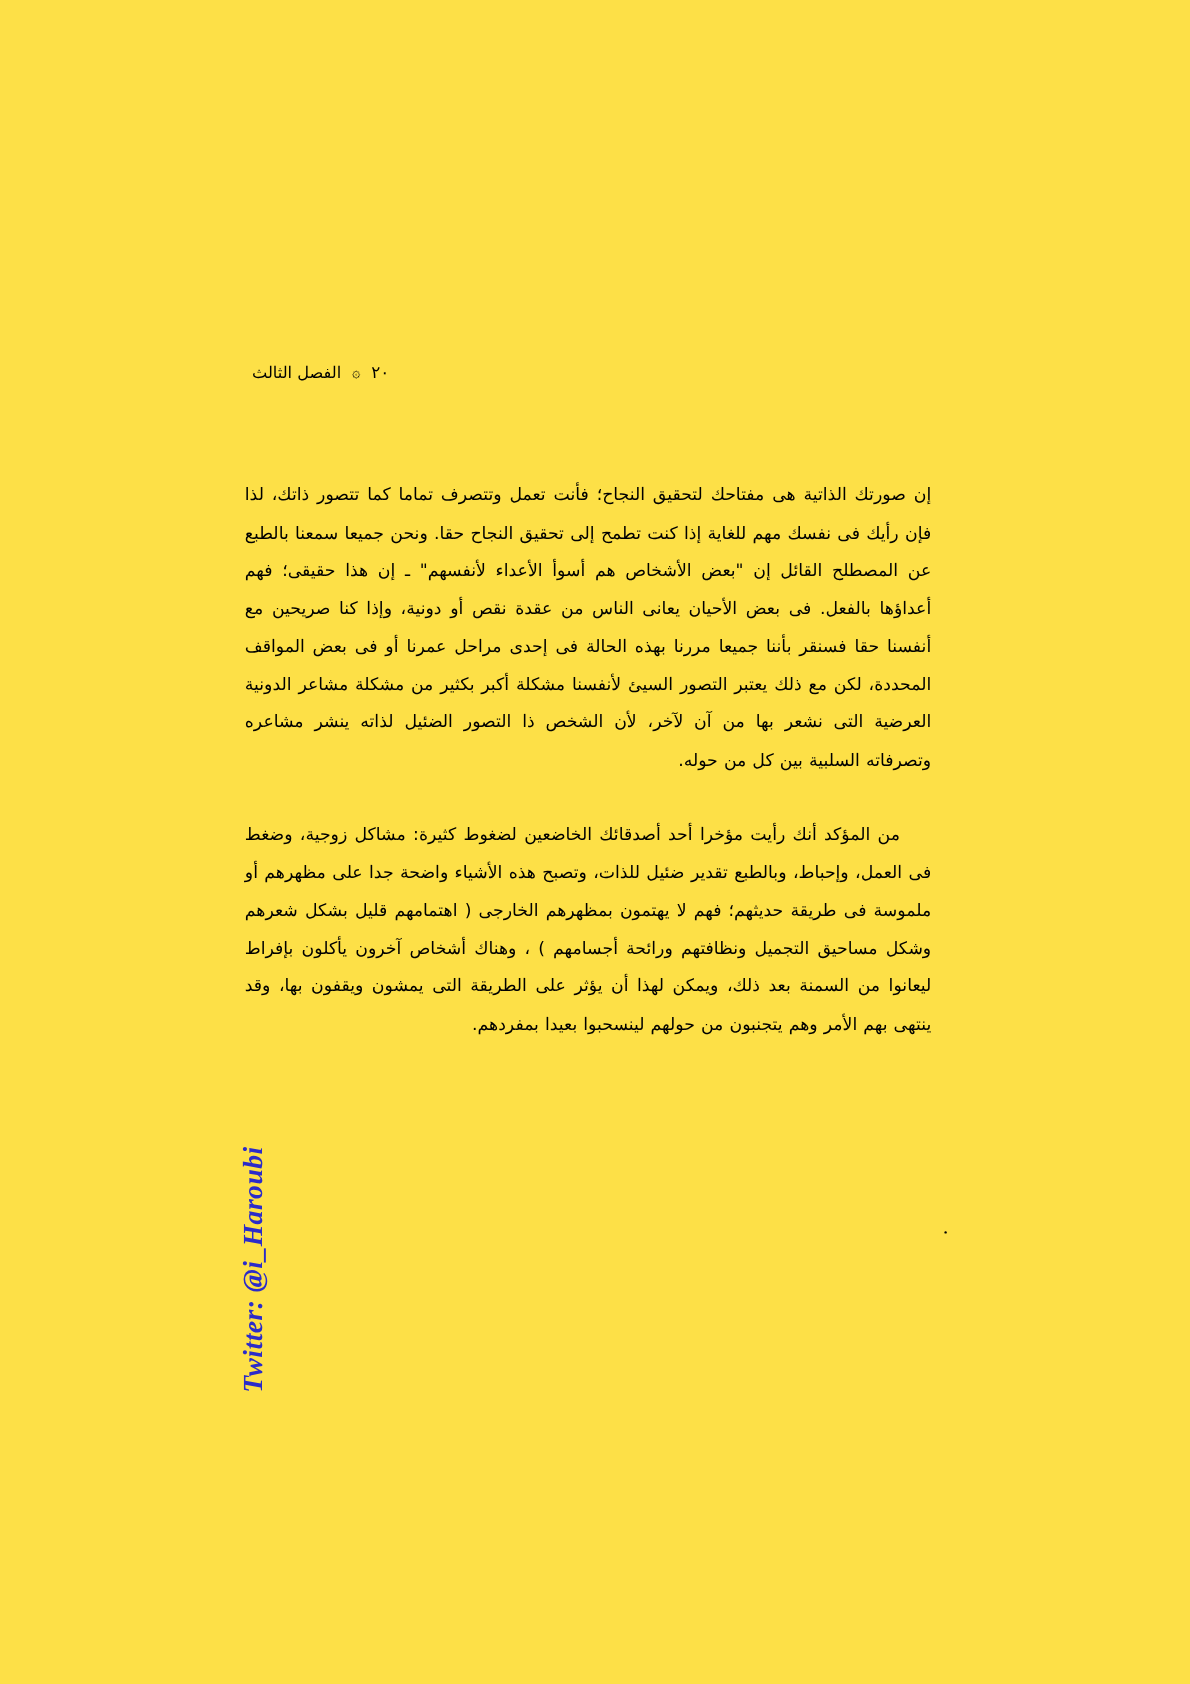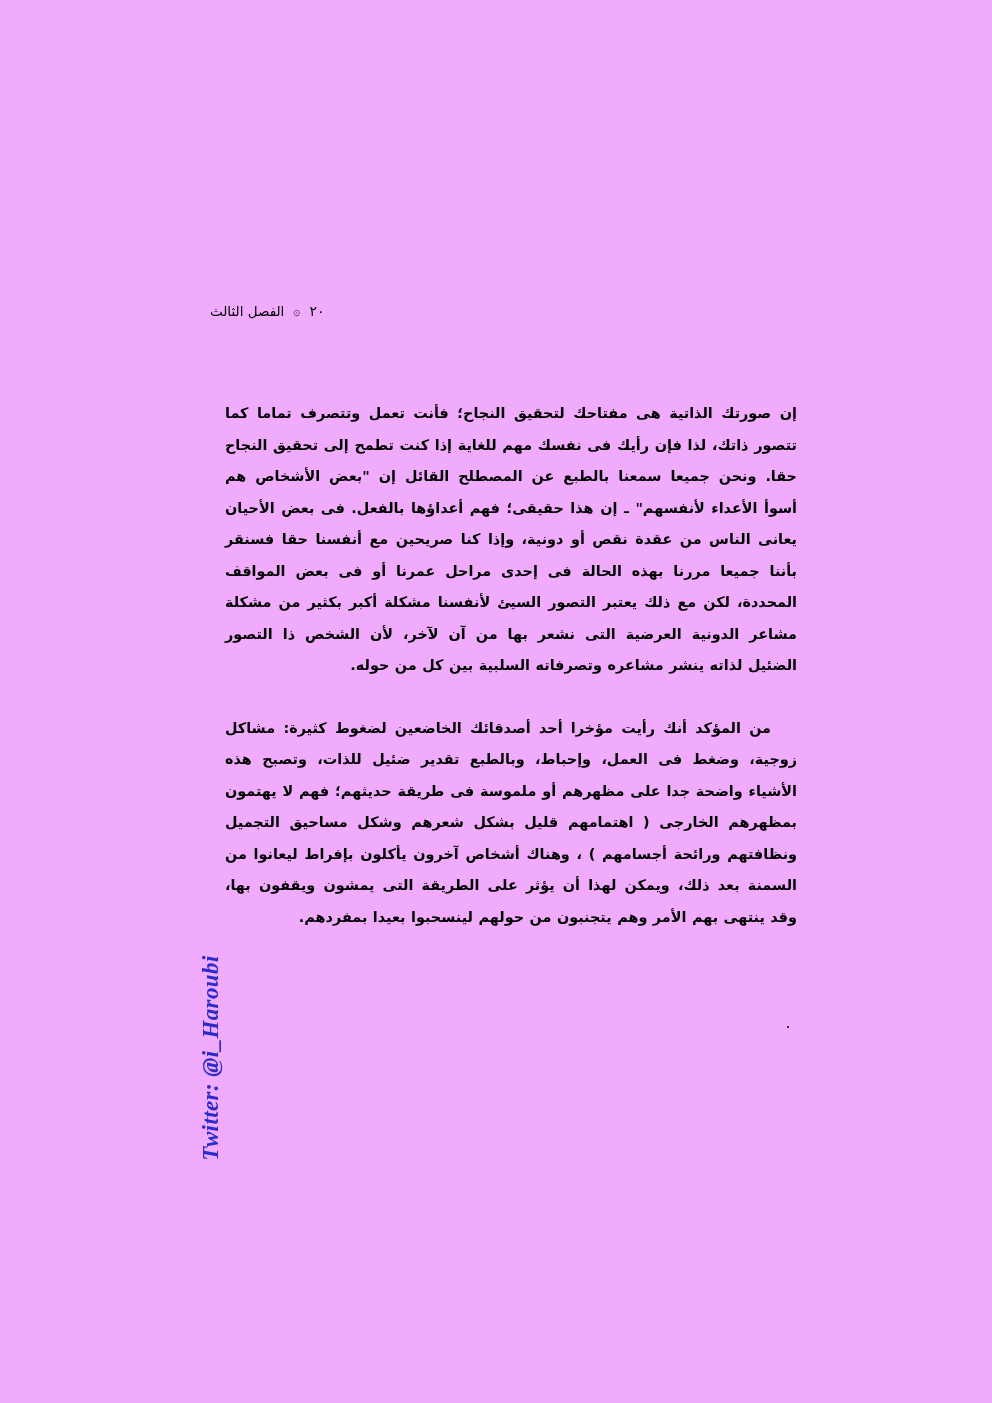--- a/index.html
+++ b/index.html
@@ -8,21 +8,21 @@
     padding: 0;
     background: #ffffff;
   }
   body {
     font-family: "DejaVu Sans", "Liberation Sans", sans-serif;
   }
   .page {
     position: relative;
     width: 992px;
     height: 1403px;
-    background: #f0abfc;
+    background: #fde047;
     overflow: hidden;
     box-sizing: border-box;
   }
 
   
   .running-head {
     position: absolute;
     top: 303px;
     right: 212px;
     width: 570px;
@@ -59,31 +59,30 @@
     font-weight: bold;
     font-size: 25px;
     color: #000000;
     letter-spacing: 0.5px;
   }
 
   
   .body-col {
     position: absolute;
     top: 398px;
-    right: 195px;
+    right: 216px;
     width: 572px;
     direction: rtl;
     text-align: justify;
     text-align-last: right;
     font-family: "DejaVu Sans", "Liberation Sans", sans-serif;
     font-size: 14.4px;
     line-height: 31.5px;
     color: #000000;
     word-spacing: 0.5px;
-    font-weight: bold;
   }
   .para {
     margin: 0 0 31px 0;
     text-align: justify;
     text-align-last: right;
   }
   .para.indent-first {
     text-indent: 26px;
   }
   .para.last { margin-bottom: 0; }

